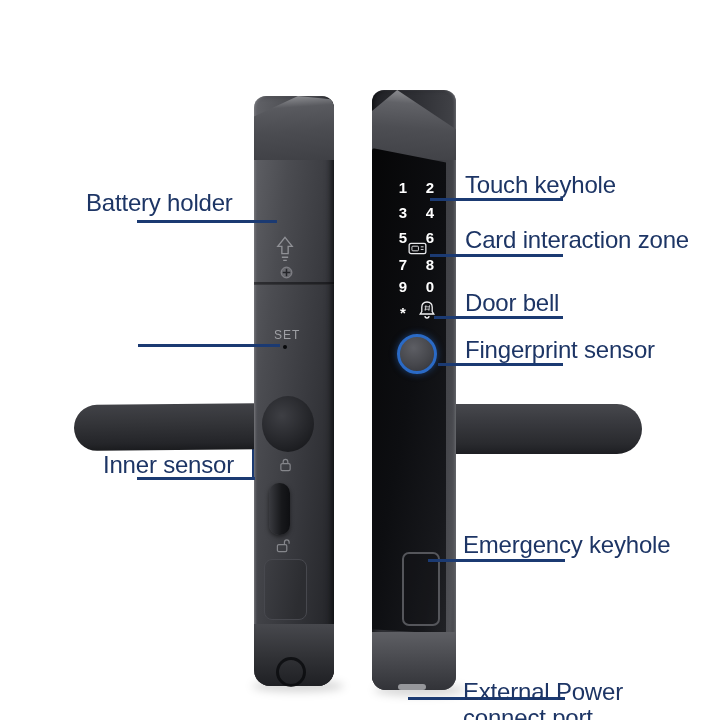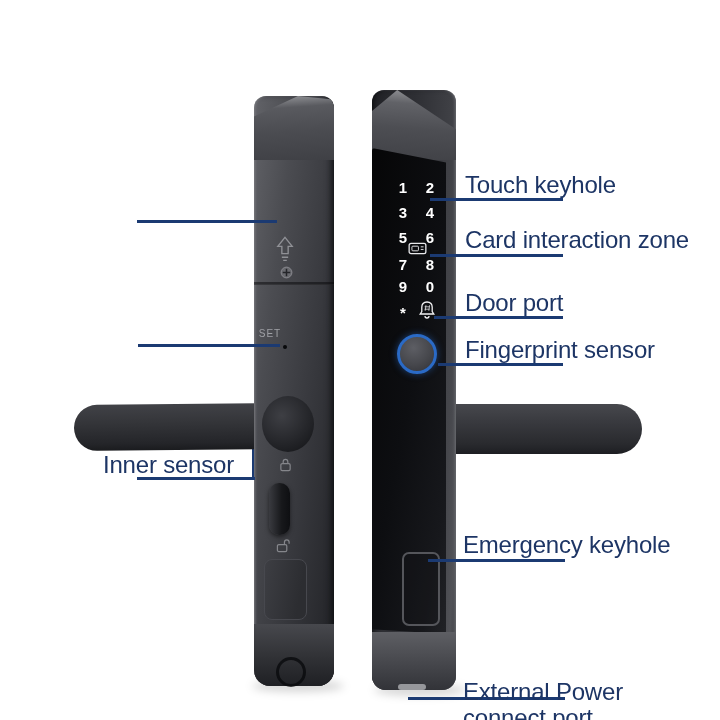--- a/index.html
+++ b/index.html
@@ -41,22 +41,22 @@
   .cap-bottom-r{position:absolute;left:0;right:0;top:542px;height:58px;z-index:3;
     border-radius:0 0 14px 14px;
     background:linear-gradient(180deg,#5e5f64 0%,#4a4b50 45%,#323338 100%);}
   .port{position:absolute;left:26px;top:594px;width:28px;height:6px;border-radius:3px;
     background:#96979b;z-index:4;}
   .cap-bottom-l{position:absolute;left:0;right:0;top:528px;height:62px;z-index:3;
     border-radius:0 0 16px 16px;
     background:linear-gradient(180deg,#47484d 0%,#303135 55%,#1f2024 100%);}
   .bottom-circle{position:absolute;left:22px;top:33px;width:24px;height:24px;border-radius:50%;
     border:3px solid rgba(9,10,12,.8);}
-  .set{position:absolute;left:4px;top:232px;width:24px;text-align:center;color:#9fa0a5;
-    font-size:10px;letter-spacing:1px;z-index:4;}
+  .set{position:absolute;left:20px;top:232px;width:24px;text-align:center;color:#9fa0a5;
+    font-size:12px;letter-spacing:1px;z-index:4;}
   .reset-dot{position:absolute;left:29px;top:249px;width:4px;height:4px;border-radius:50%;
     background:#08090b;z-index:4;}
   .thumbturn{position:absolute;left:15px;top:387px;width:21px;height:52px;border-radius:10px;
     background:linear-gradient(90deg,#3a3b40 0%,#17181b 60%,#0e0f12 100%);z-index:4;
     box-shadow:0 2px 4px rgba(0,0,0,.5);}
   .bat-door{position:absolute;left:10px;top:463px;width:41px;height:59px;border-radius:8px;
     border:1.5px solid #47484e;z-index:4;
     background:linear-gradient(100deg,#3d3e43,#2c2d31 80%);}
   
   .handle{position:absolute;z-index:2;}
@@ -139,34 +139,35 @@
       <path d="M7.5 19.5 a2.5 2.5 0 0 0 5 0" fill="none" stroke="#f2f2f4" stroke-width="1.6"></path>
       <path d="M7 8 l6 0 M7 11 l6 0 M8.7 6 l-1 7 M13.3 6 l-1 7" stroke="#f2f2f4" stroke-width="0.9"></path>
     </svg>
 
     <div class="fp"></div>
     <div class="keyhole"></div>
     <div class="cap-bottom-r"></div>
     <div class="port"></div>
   </div>
 
+  <div class="co" style="left:86px;top:190px;">Battery holder</div>
   <div class="cline" style="left:137px;top:220px;width:140px;"></div>
 
   <div class="cline" style="left:138px;top:344px;width:142px;"></div>
 
   <div class="co" style="left:103px;top:452px;">Inner sensor</div>
   <div class="cline" style="left:137px;top:477px;width:118px;"></div>
 
   <div class="co" style="left:465px;top:172px;">Touch keyhole</div>
   <div class="cline" style="left:430px;top:198px;width:133px;"></div>
 
   <div class="co" style="left:465px;top:227px;">Card interaction zone</div>
   <div class="cline" style="left:430px;top:254px;width:133px;"></div>
 
-  <div class="co" style="left:465px;top:290px;">Door port</div>
+  <div class="co" style="left:465px;top:290px;">Door bell</div>
   <div class="cline" style="left:434px;top:316px;width:129px;"></div>
 
   <div class="co" style="left:465px;top:337px;">Fingerprint sensor</div>
   <div class="cline" style="left:438px;top:363px;width:125px;"></div>
 
   <div class="co" style="left:463px;top:532px;">Emergency keyhole</div>
   <div class="cline" style="left:428px;top:559px;width:137px;"></div>
 
   <div class="co" style="left:463px;top:647px;margin-top:32px;">
     <span style="display:block;">External Power</span>

